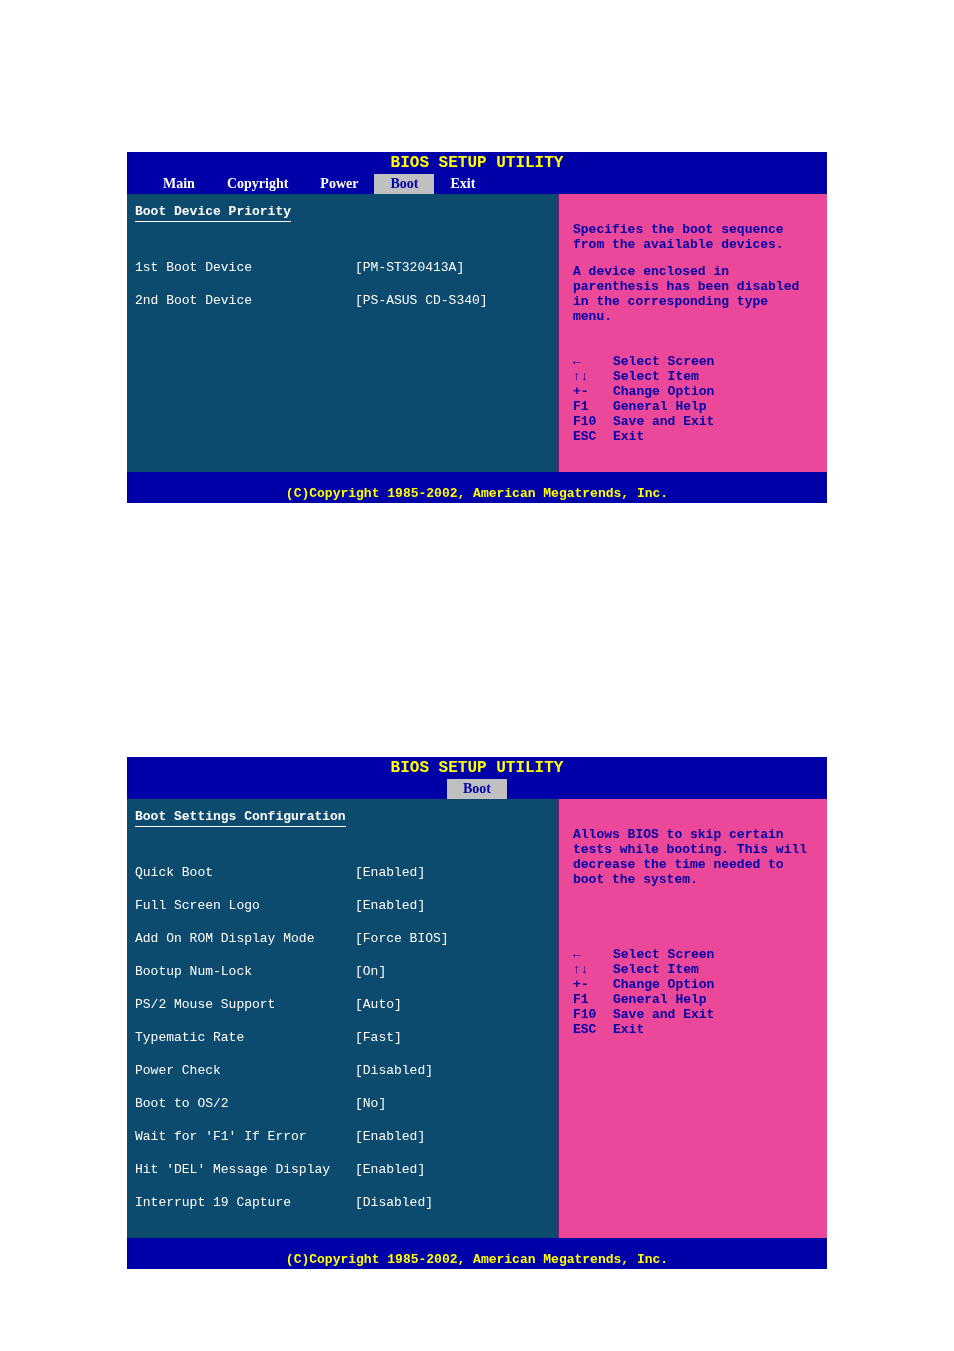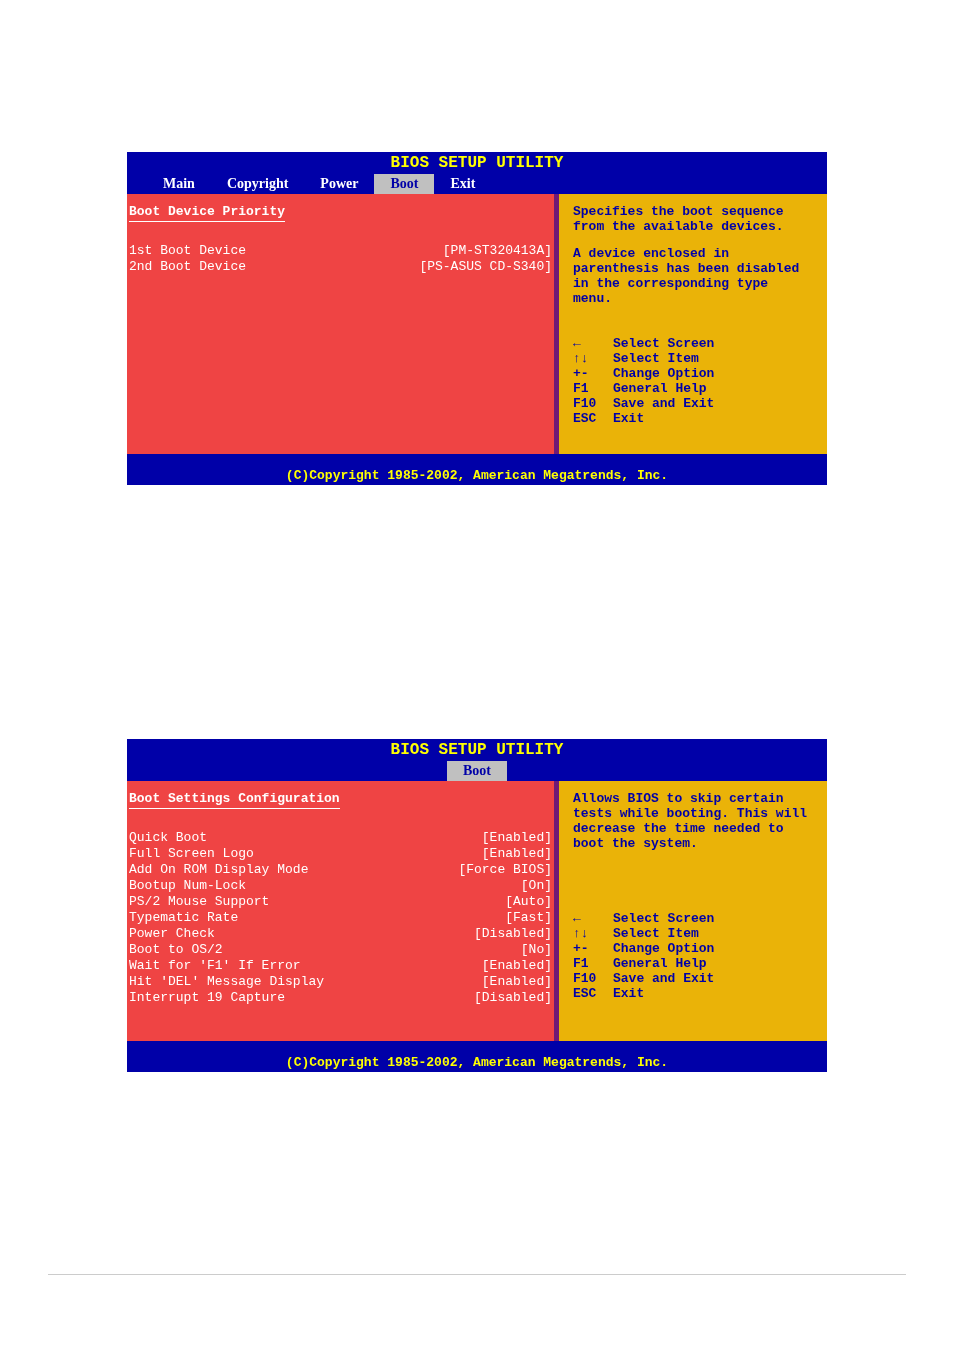--- a/index.html
+++ b/index.html
@@ -42,46 +42,45 @@
     .menu-item.selected {
       background: #c0c0c0;
       color: #0000a8;
     }
     .content-area {
       display: flex;
       background: #c0c0c0;
     }
     .left-panel {
       flex: 1;
-      background: #ef4444;
-      color: #ffffff;
-      padding: 10px 2px;
+      background: #0c4a6e;
+      color: #ffffff;
+      padding: 10px 8px;
       font-size: 13px;
       min-height: 240px;
     }
     .right-panel {
       width: 240px;
-      background: #eab308;
-      color: #0000a8;
-      padding: 10px 14px;
-      font-size: 13px;
-      border-left: 5px solid #701a75;
+      background: #ec4899;
+      color: #0000a8;
+      padding: 28px 14px;
+      font-size: 13px;
+      border-left: 2px solid #701a75;
     }
     .section-title {
       color: #ffffff;
       font-weight: bold;
       border-bottom: 1px solid #ffffff;
       padding-bottom: 2px;
       margin-bottom: 10px;
       display: inline-block;
     }
     .setting-row {
       display: flex;
-      margin: 1px 0;
-      justify-content: space-between;
+      margin: 18px 0;
     }
     .setting-label {
       width: 220px;
       color: #c0c0c0;
     }
     .setting-label.highlight {
       color: #ffffff;
     }
     .setting-value {
       color: #ffffff;

